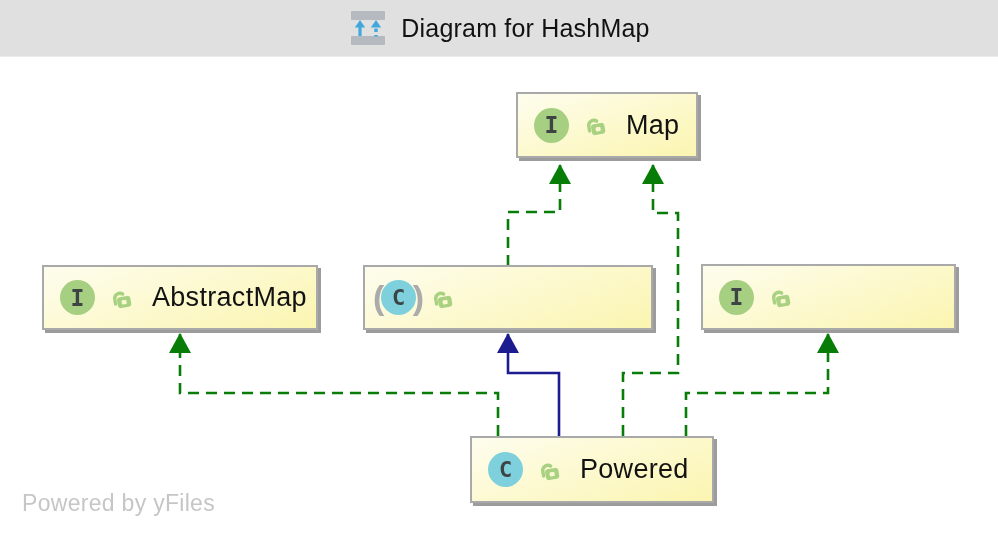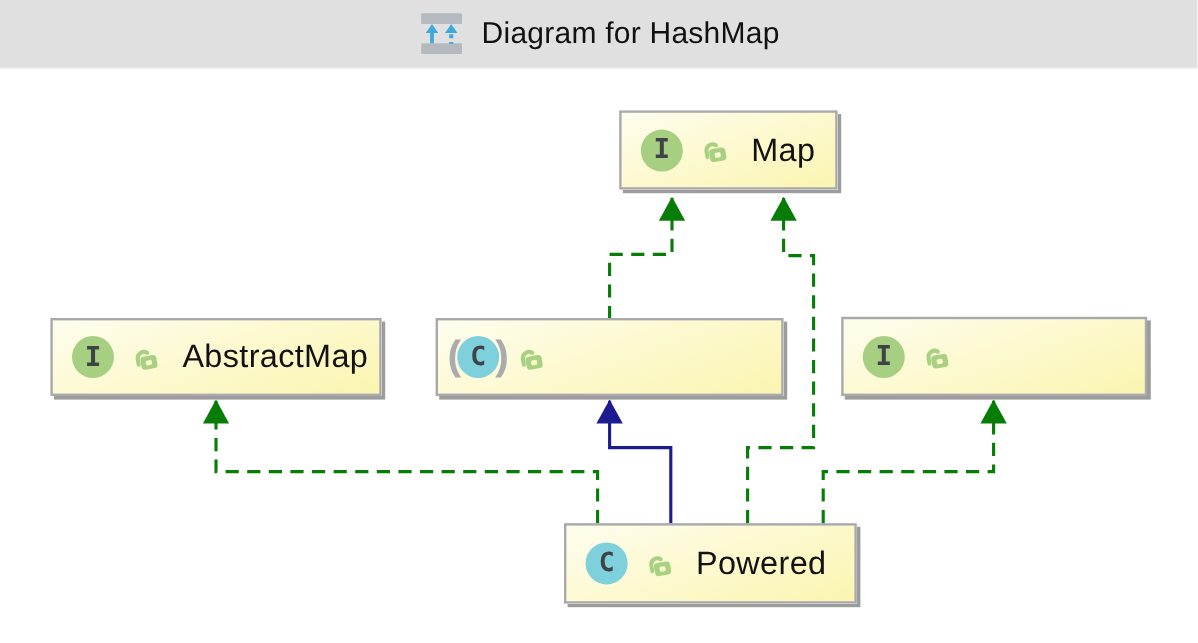--- a/index.html
+++ b/index.html
@@ -158,14 +158,15 @@
       <svg class="lock" width="28" height="30" viewBox="0 0 28 30">
         <g transform="rotate(-10 14 17)">
           <path class="lk-stroke" d="M8 20 v-5 a5.2 5.2 0 0 1 8.6 -3.6"></path>
           <rect class="lk-body" x="10" y="14" width="13.5" height="11" rx="3"></rect>
           <rect class="lk-hole" x="14.2" y="17.6" width="5" height="4.2" rx="1.2"></rect>
         </g>
       </svg>
       <span class="label">Powered</span>
     </div>
 
+    <span class="watermark">Powered by yFiles</span>
   </div>
 </div>
 
 </body></html>

